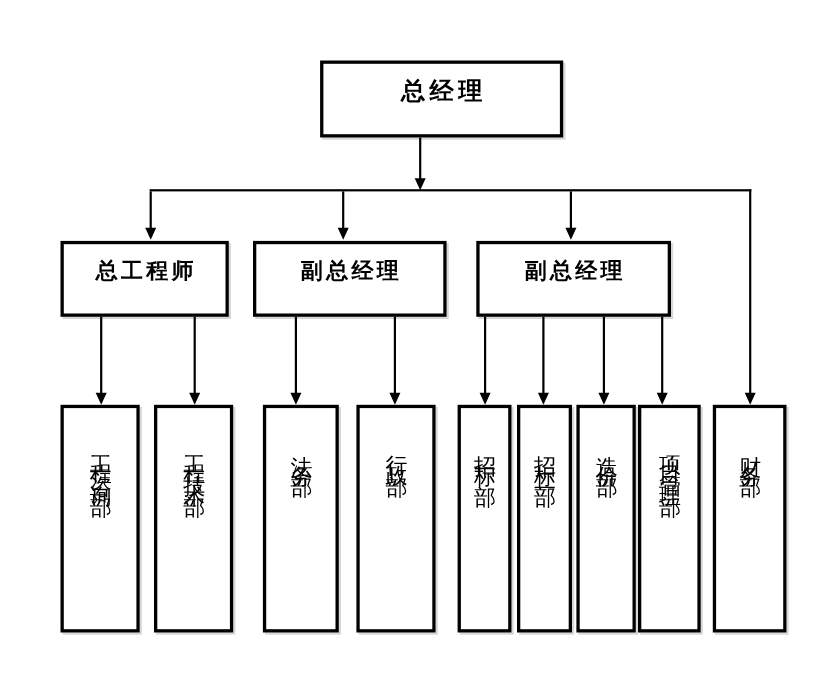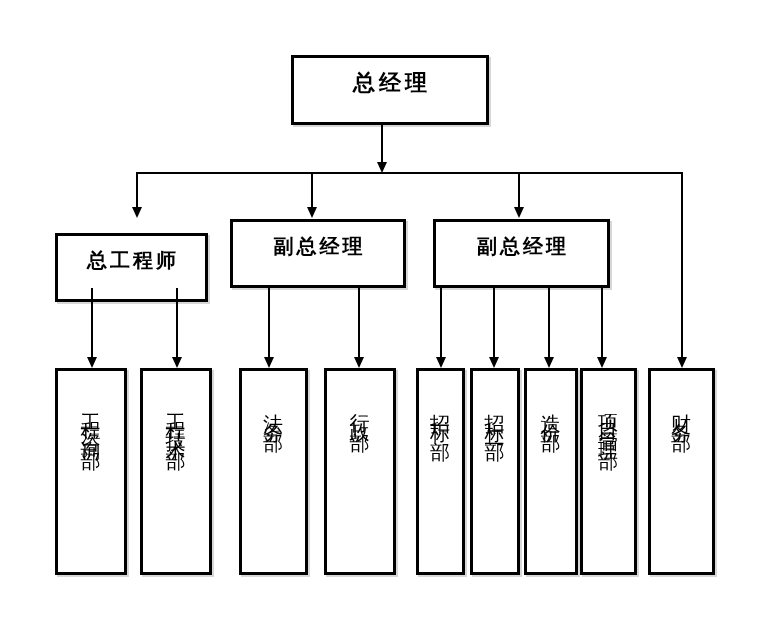--- a/index.html
+++ b/index.html
@@ -26,42 +26,42 @@
     position:absolute;width:0;height:0;
     border-left:5px solid transparent;border-right:5px solid transparent;
     border-top:11px solid #000;
   }
 </style>
 </head>
 <body>
 
 <div class="canvas">
 
-  <div class="box mgr root-box" style="left:291px;top:55px;width:198px;height:70px;">
+  <div class="box mgr root-box" style="left:291px;top:55px;width:221px;height:70px;">
     <span>总经理</span>
   </div>
 
   <div class="vl" style="left:381px;top:125px;height:38px;"></div>
   <div class="ar" style="left:377px;top:162px;"></div>
 
   <div class="hl" style="left:136px;top:172px;width:547px;"></div>
 
   <div class="vl" style="left:136px;top:174px;height:34px;"></div>
   <div class="ar" style="left:132px;top:207px;"></div>
 
   <div class="vl" style="left:311px;top:174px;height:34px;"></div>
   <div class="ar" style="left:307px;top:207px;"></div>
 
   <div class="vl" style="left:518px;top:174px;height:34px;"></div>
   <div class="ar" style="left:514px;top:207px;"></div>
 
   <div class="vl" style="left:681px;top:172px;height:186px;"></div>
   <div class="ar" style="left:677px;top:357px;"></div>
 
-  <div class="box mgr l2" style="left:55px;top:219px;width:153px;height:69px;margin-top:14px;">
+  <div class="box mgr l2" style="left:55px;top:219px;width:153px;height:69px;">
     <span>总工程师</span>
   </div>
   <div class="box mgr l2" style="left:230px;top:219px;width:176px;height:69px;">
     <span>副总经理</span>
   </div>
   <div class="box mgr l2" style="left:433px;top:219px;width:177px;height:69px;">
     <span>副总经理</span>
   </div>
 
   <div class="vl" style="left:91px;top:288px;height:70px;"></div>

